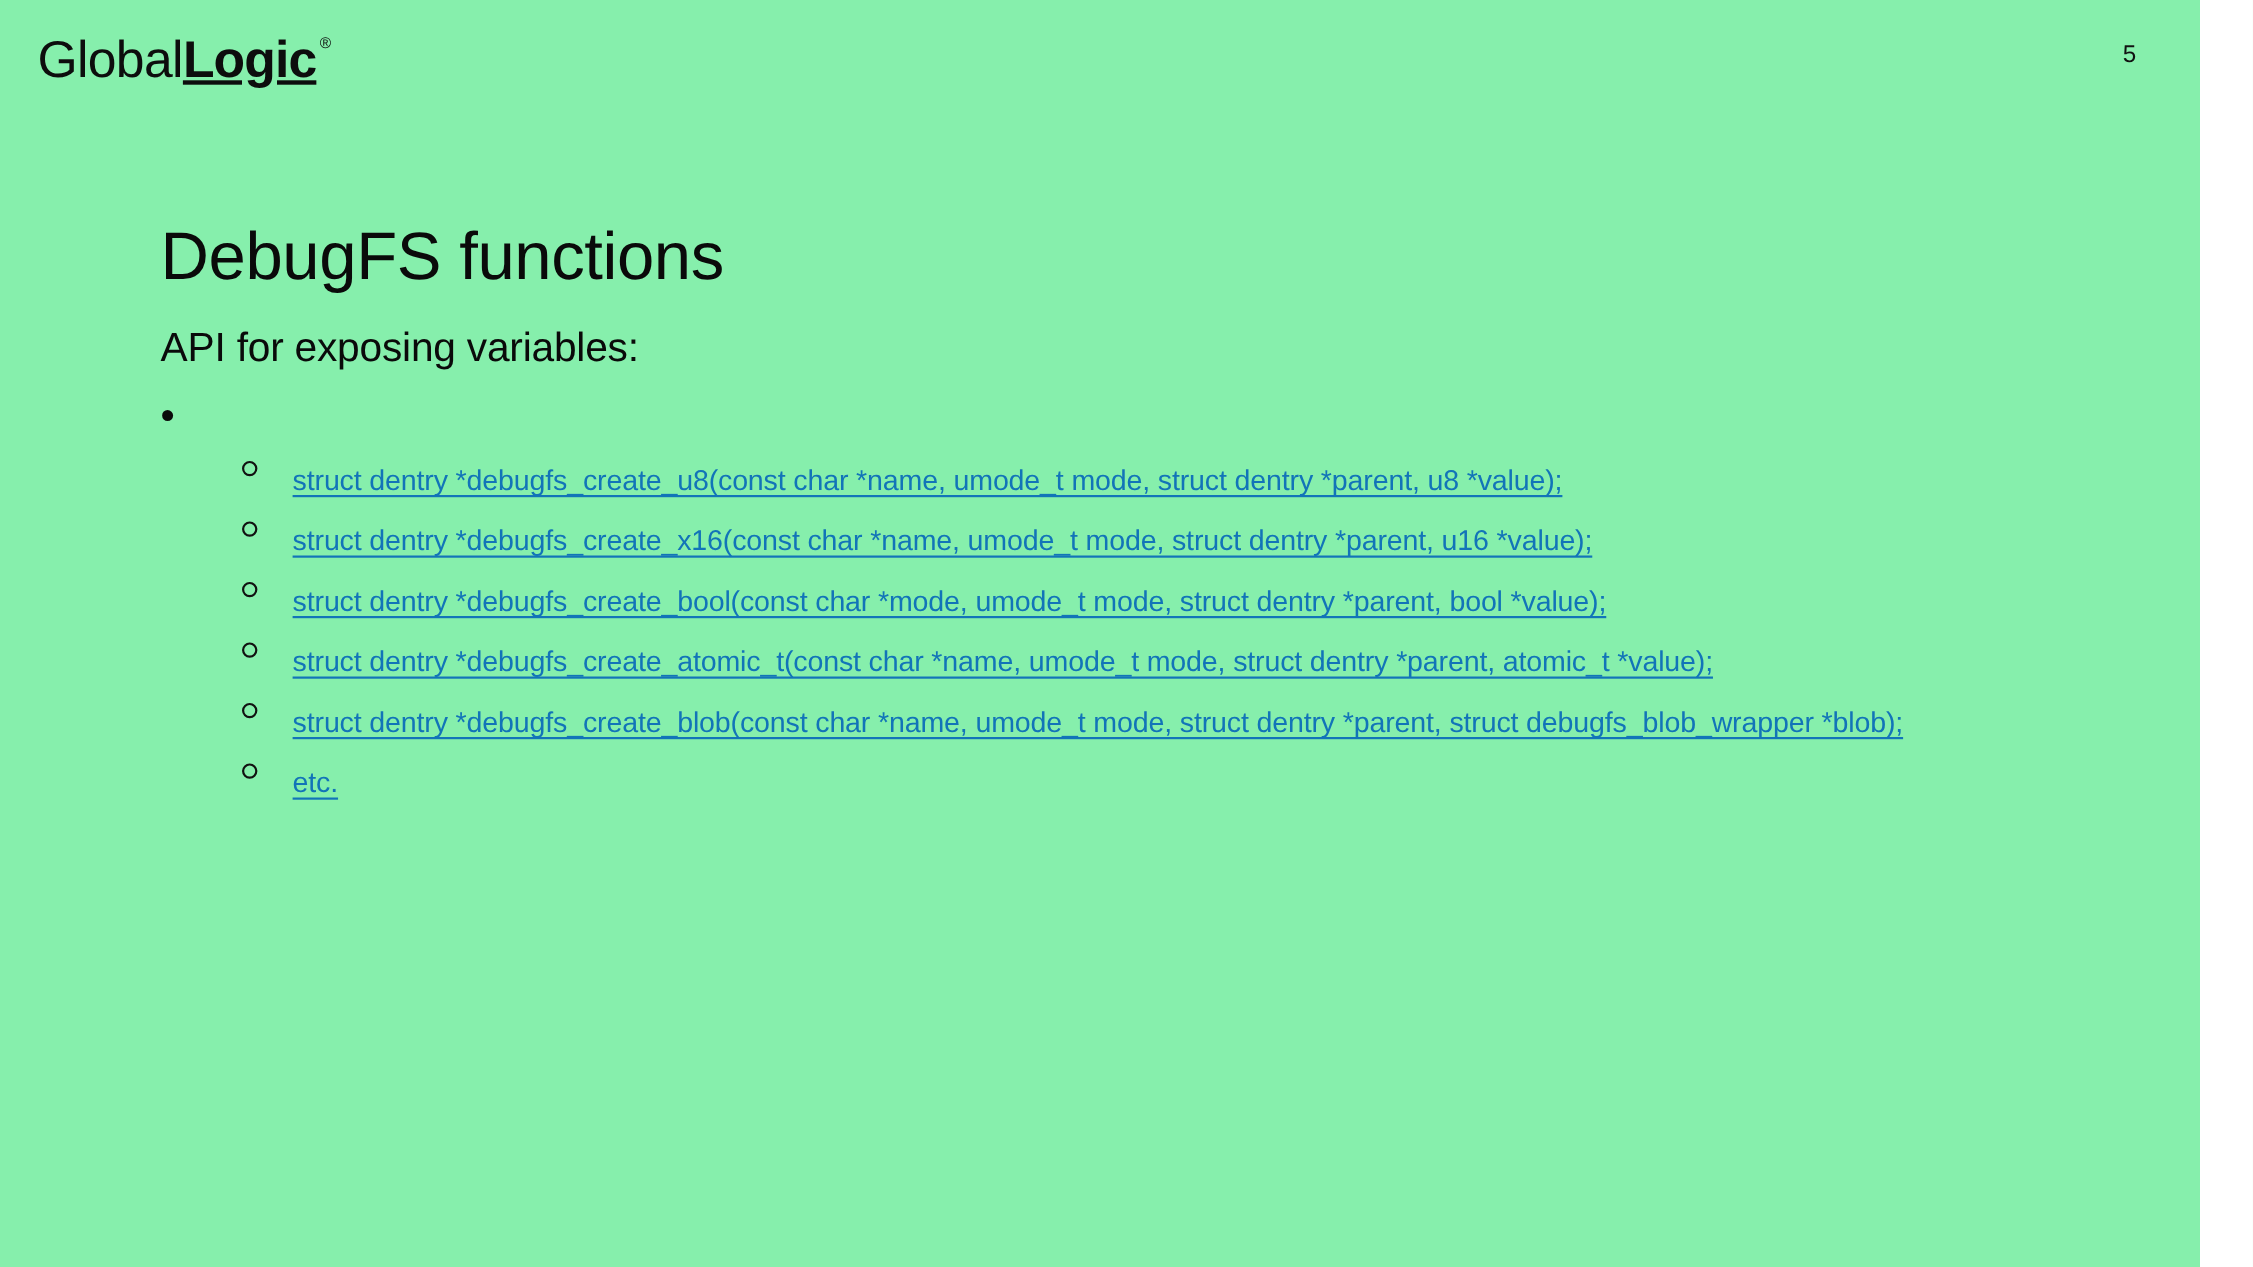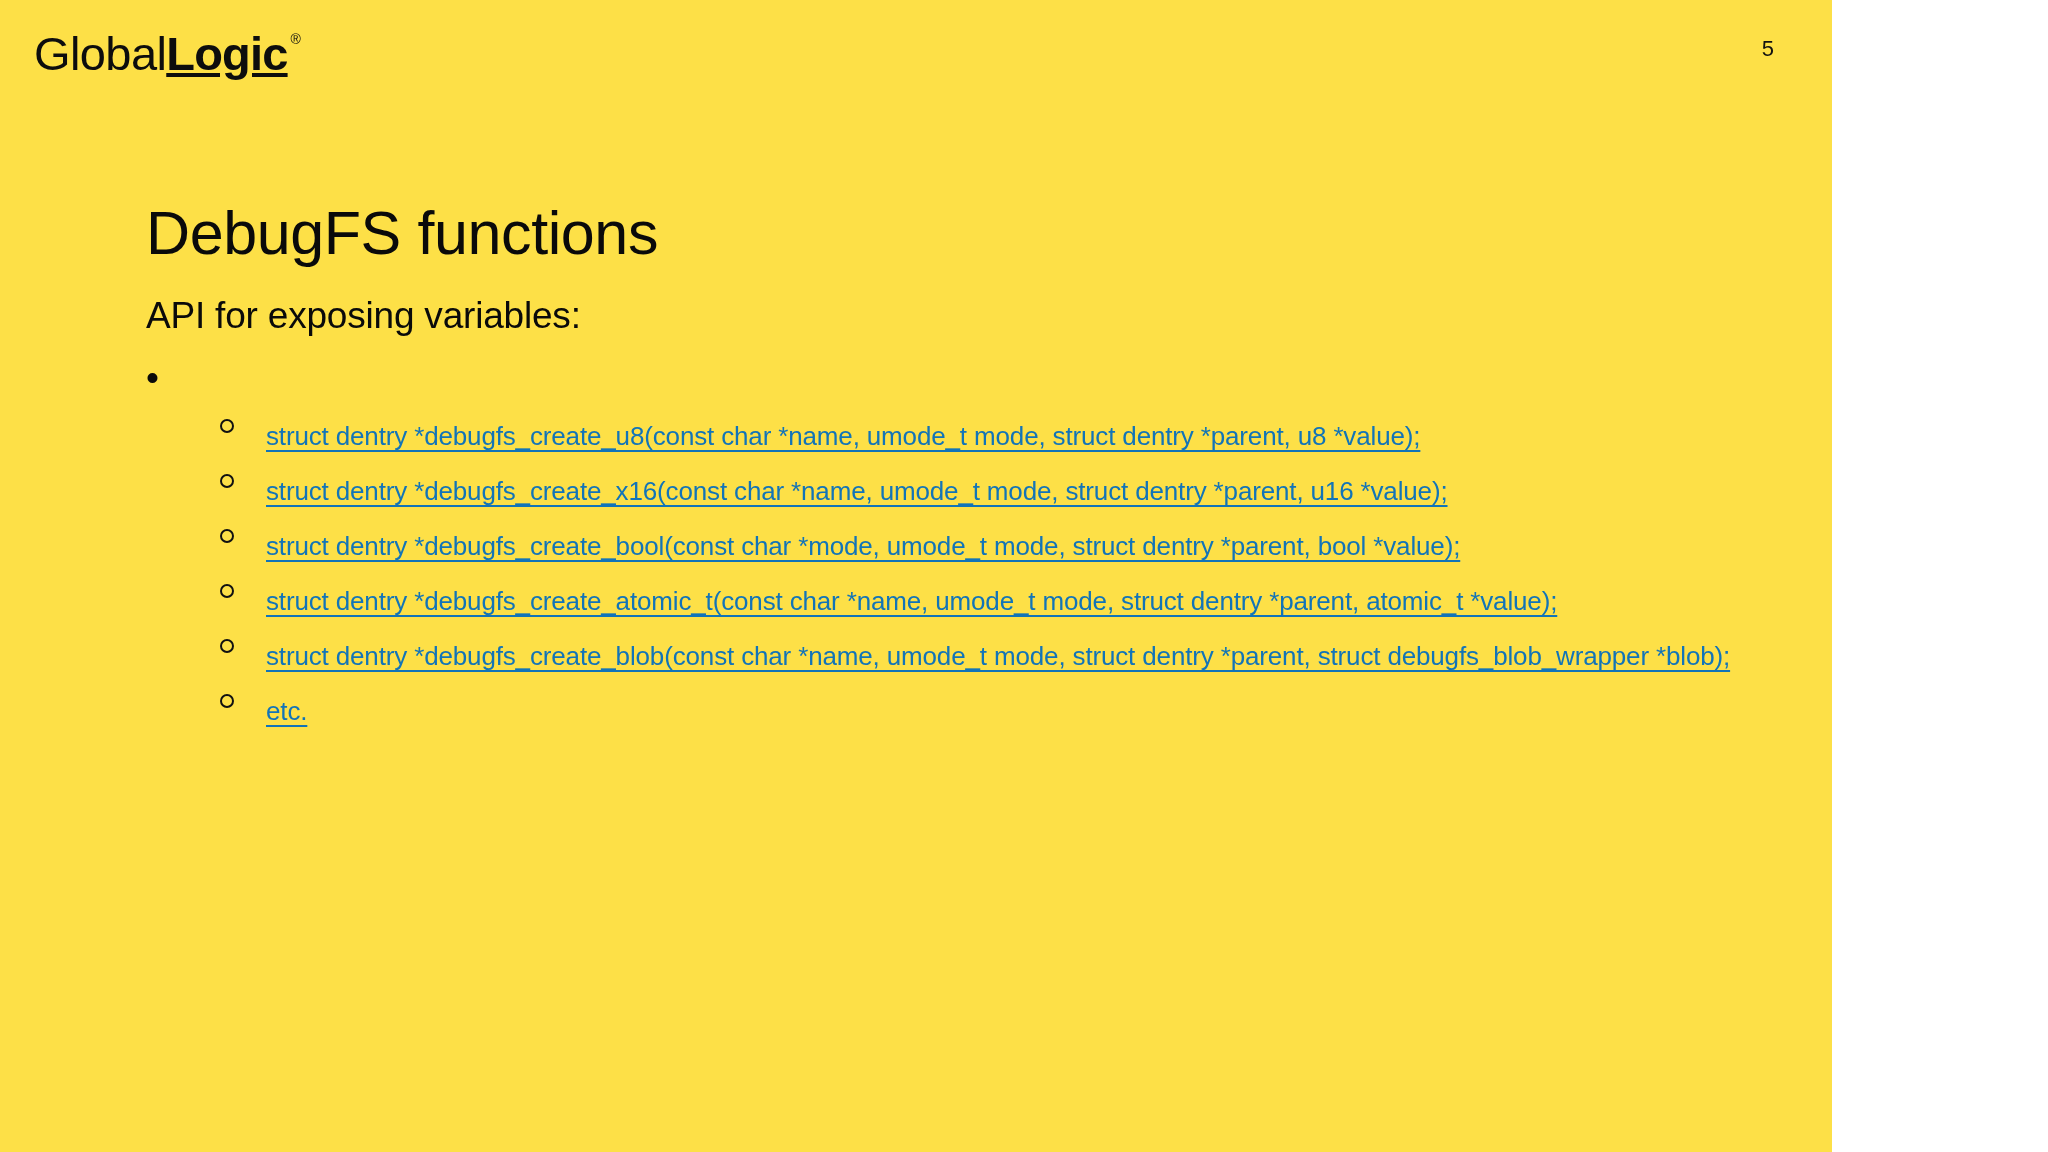--- a/index.html
+++ b/index.html
@@ -7,23 +7,23 @@
     margin: 0;
     padding: 0;
     background: #ffffff;
   }
   body {
     font-family: "Liberation Sans", sans-serif;
     -webkit-font-smoothing: antialiased;
   }
   .slide {
     position: relative;
-    width: 1832px;
+    width: 2000px;
     height: 1152px;
-    background: #fde047;
+    background: #86efac;
     overflow: hidden;
   }
 
   
   .logo {
     position: absolute;
     left: 34px;
     top: 30px;
     display: flex;
     align-items: flex-start;

